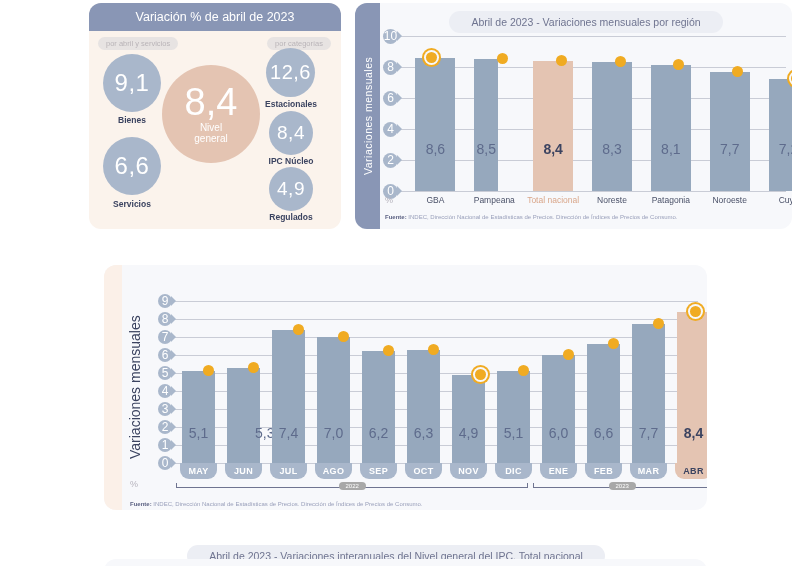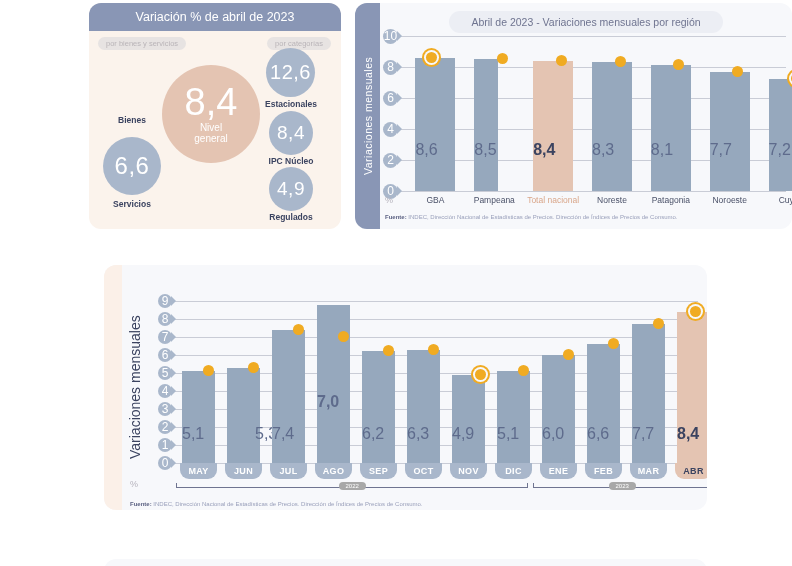--- a/index.html
+++ b/index.html
@@ -93,22 +93,22 @@
     position: absolute; font-size: 6px; color: #9aa0bb; white-space: nowrap;
   }
   .src b { color: #5c6283; }
 
   .bar {
     position: absolute; bottom: 0;
     background: #96a8bd;
   }
   .bar.hl { background: #e4c4b2; }
   .bar-val {
-    position: absolute; width: 100%; 
-    color: #5e6b8c; font-size: 16px;
+    position: absolute; width: 100%; text-align: center;
+    color: #5e6b8c; font-size: 14px;
   }
   .bar.hl .bar-val { color: #3b4360; font-weight: bold; }
   .dot {
     position: absolute; width: 11px; height: 11px;
     border-radius: 50%; background: #f0ab22;
   }
   .dot.ring {
     box-shadow: 0 0 0 2px #f7f8fb, 0 0 0 4px #f0ab22;
   }
   .gline {
@@ -175,23 +175,24 @@
   }
 </style>
 </head>
 <body>
 
 <div class="page">
 
   <div id="info-panel">
     <div id="info-header">Variación % de abril de 2023</div>
 
-    <div class="sub-pill" id="pill-bienes">por bienes y servicios</div>
+    <div class="sub-pill" id="pill-bienes">por abril y servicios</div>
     <div class="sub-pill" id="pill-categ">por categorías</div>
 
+    <div class="circ" id="c-bienes">9,1</div>
     <div class="circ-lbl" id="l-bienes">Bienes</div>
 
     <div class="circ" id="c-serv">6,6</div>
     <div class="circ-lbl" id="l-serv">Servicios</div>
 
     <div class="circ" id="c-est">12,6</div>
     <div class="circ-lbl" id="l-est">Estacionales</div>
 
     <div class="circ" id="c-nucleo">8,4</div>
     <div class="circ-lbl" id="l-nucleo">IPC Núcleo</div>
@@ -300,21 +301,21 @@
         </div>
         <div class="dot" style="left: 45px; top: 64.2px;"></div>
         <div class="bar" style="left: 69px; width: 33px; height: 95.4px;">
           <div class="bar-val" style="top: 57.4px; padding-left: 28px;">5,3</div>
         </div>
         <div class="dot" style="left: 90px; top: 60.6px;"></div>
         <div class="bar" style="left: 114px; width: 33px; height: 133.2px;">
           <div class="bar-val" style="top: 95.2px;">7,4</div>
         </div>
         <div class="dot" style="left: 135px; top: 22.8px;"></div>
-        <div class="bar" style="left: 159px; width: 33px; height: 158px; font-weight: bold;">
+        <div class="bar" style="left: 159px; width: 33px; height: 126px;">
           <div class="bar-val" style="top: 88px;">7,0</div>
         </div>
         <div class="dot" style="left: 180px; top: 30px;"></div>
         <div class="bar" style="left: 204px; width: 33px; height: 111.6px;">
           <div class="bar-val" style="top: 73.6px;">6,2</div>
         </div>
         <div class="dot" style="left: 225px; top: 44.4px;"></div>
         <div class="bar" style="left: 249px; width: 33px; height: 113.4px;">
           <div class="bar-val" style="top: 75.4px;">6,3</div>
         </div>
@@ -367,15 +368,18 @@
         <div class="yearbar" style="left: 429px; width: 177px; top: 222px;"></div>
         <div class="yeartick" style="left: 429px; top: 218px; height: 5px;"></div>
         <div class="yearpill" style="left: 504.5px; top: 217px;">2023</div>
       </div>
     <div class="src" style="left:26px;top:236px;">
       <b>Fuente:</b>
       <span>INDEC, Dirección Nacional de Estadísticas de Precios. Dirección de Índices de Precios de Consumo.</span>
     </div>
   </div>
 
+  <div id="inter-title">
+    <span class="title-pill">Abril de 2023 - Variaciones interanuales del Nivel general del IPC. Total nacional</span>
+  </div>
   <div class="chart-panel" id="inter-panel"></div>
 
 </div>
 
 </body></html>

